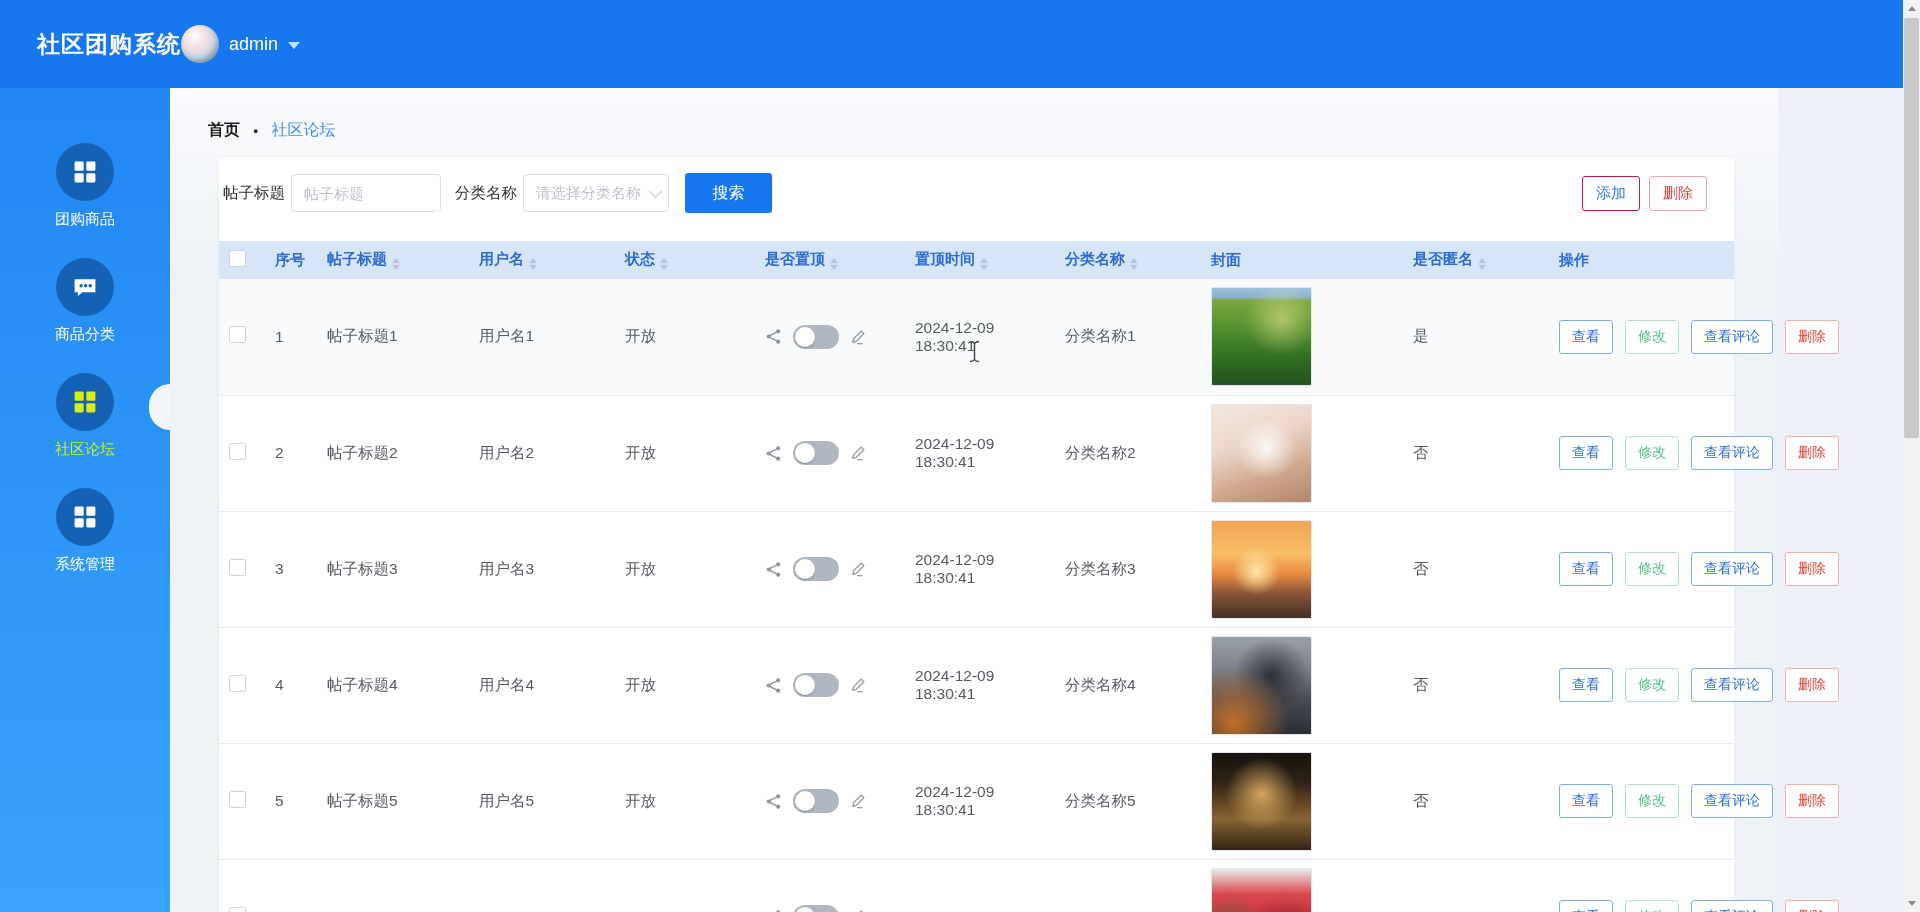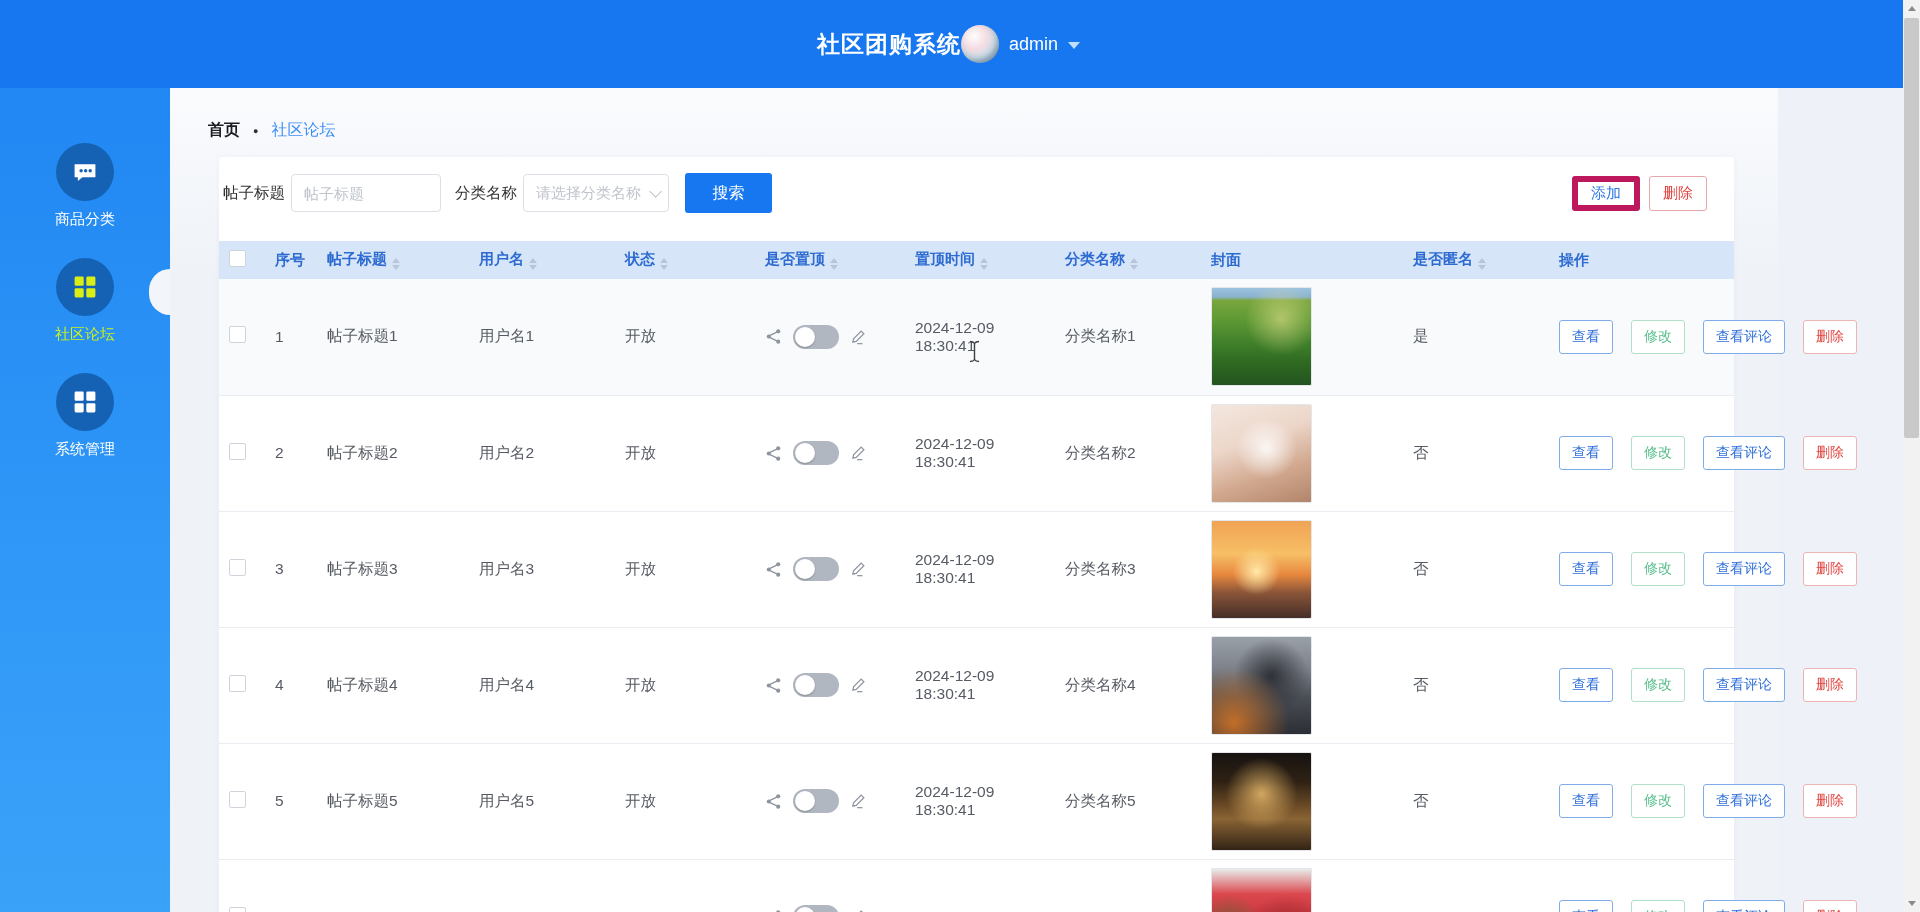--- a/index.html
+++ b/index.html
@@ -1,21 +1,21 @@
 <!DOCTYPE html>
 <html><head>
 <meta charset="utf-8">
 <style>
   * { margin:0; padding:0; box-sizing:border-box; }
   html,body { width:1920px; height:912px; overflow:hidden;
     font-family:"Liberation Sans","DejaVu Sans",sans-serif; background:#eef2f8; }
 
   
   .app-header { position:absolute; left:0; top:0; width:1920px; height:88px;
-    background:#1677f0; display:flex; align-items:center; justify-content:center;
+    background:#1677f0; display:flex; align-items:center; justify-content:flex-start;
     padding:0 60px 0 37px; z-index:30; }
   .app-title { color:#fff; font-size:23px; font-weight:700; letter-spacing:1px; }
   .user-menu { display:flex; align-items:center; gap:10px; cursor:pointer; }
   .avatar { width:38px; height:38px; border-radius:50%;
     background:radial-gradient(circle at 35% 30%,#fdfdfd 0%,#f3dce2 35%,#cfe0ea 60%,#9fb8c8 80%,#6c8296 100%);
     box-shadow:inset -3px -4px 6px rgba(60,80,110,.35); }
   .username { color:#fff; font-size:18px; }
   .caret-down { width:0; height:0; border-left:6px solid transparent; border-right:6px solid transparent;
     border-top:7px solid #bfe0ff; margin-top:3px; }
 
@@ -54,21 +54,21 @@
     display:flex; align-items:center; justify-content:space-between; padding:0 10px 0 12px;
     background:#fff; cursor:pointer; }
   .sel-ph { color:#c0c4cc; font-size:15px; white-space:nowrap; }
   .sel-caret { width:9px; height:9px; border-right:1.6px solid #c0c4cc; border-bottom:1.6px solid #c0c4cc;
     transform:rotate(45deg) translateY(-3px); }
   .btn-search { margin-left:16px; width:87px; height:40px; background:#1677f0; color:#fff;
     border:none; border-radius:3px; font-size:16px; cursor:pointer; font-family:inherit; }
   .flex-spacer { flex:1; }
   .btn-add, .btn-top-del { height:35px; padding:0 13px; background:#fff; border-radius:3px;
     font-size:15px; cursor:pointer; font-family:inherit; }
-  .btn-add { border:6px solid #be185d; color:#2e77e5; margin-right:9px; }
+  .btn-add { border:1px solid #be185d; color:#2e77e5; margin-right:9px; }
   .btn-top-del { border:1px solid #e8a7ac; color:#e0443f; }
 
   
   table { width:100%; border-collapse:collapse; margin-top:28px; table-layout:fixed; }
   col.c-chk{width:48px;} col.c-idx{width:52px;} col.c-title{width:152px;} col.c-user{width:146px;}
   col.c-status{width:140px;} col.c-pin{width:150px;} col.c-time{width:150px;} col.c-cat{width:146px;}
   col.c-cover{width:202px;} col.c-anon{width:146px;} col.c-ops{width:auto;}
   thead th { background:#d6e5f7; height:38px; text-align:left; padding-left:8px;
     font-size:15px; font-weight:700; color:#2d6bd2; white-space:nowrap; }
   thead th.chk-cell { padding-left:10px; }
@@ -107,21 +107,21 @@
     linear-gradient(180deg,#9aa0a8 0%,#7d828b 32%,#4a4e55 62%,#2b2e34 100%); }
   .cover-r5 { background:
     radial-gradient(circle at 50% 42%, rgba(243,194,112,.8), transparent 48%),
     linear-gradient(180deg,#171210 0%,#2f2214 30%,#6c4b26 55%,#8a6434 68%,#332416 100%); }
   .cover-r6 { background:
     radial-gradient(circle at 18% 62%, rgba(72,112,52,.7), transparent 34%),
     radial-gradient(circle at 75% 75%, rgba(120,26,30,.8), transparent 45%),
     linear-gradient(180deg,#e9ecea 0%,#da474d 26%,#c22f38 62%,#8d2129 100%); }
 
   
-  .ops { display:flex; align-items:flex-start; gap:18px; }
+  .ops { display:flex; align-items:flex-start; gap:12px; }
   .ops button { background:#fff; border-radius:3px; font-size:14px; padding:7px 12px;
     cursor:pointer; white-space:nowrap; font-family:inherit; }
   .btn-view, .btn-comments { border:1px solid #7fadea; color:#2e6fd8; }
   .btn-edit { border:1px solid #b2dfc8; color:#58be8b; }
   .btn-row-del { border:1px solid #eab5b2; color:#e0443f; }
 
   
   .scrollbar { position:absolute; right:0; top:0; width:17px; height:912px; background:#f2f2f2; z-index:40; }
   .sb-btn { position:absolute; left:0; width:17px; height:17px; background:#f2f2f2;
     display:flex; align-items:center; justify-content:center; }
@@ -139,20 +139,31 @@
 <header class="app-header">
   <div class="app-title">社区团购系统</div>
   <div class="user-menu">
     <div class="avatar"></div>
     <span class="username">admin</span>
     <span class="caret-down"></span>
   </div>
 </header>
 
 <aside class="sidebar">
+  <div class="side-item">
+    <div class="side-icon">
+      <svg width="26" height="26" viewBox="0 0 20 20" fill="#fff">
+          <rect x="2" y="2" width="7" height="7" rx="1"></rect>
+          <rect x="11" y="2" width="7" height="7" rx="1"></rect>
+          <rect x="2" y="11" width="7" height="7" rx="1"></rect>
+          <rect x="11" y="11" width="7" height="7" rx="1"></rect>
+        </svg>
+    </div>
+    <div class="side-label">团购商品</div>
+  </div>
   <div class="side-item">
     <div class="side-icon">
       <svg width="26" height="26" viewBox="0 0 20 20">
           <path d="M2 4 h16 v10 h-10 l-3.5 3 v-3 H2 Z" fill="#fff"></path>
           <circle cx="7" cy="9" r="1.3" fill="#1562b4"></circle>
           <circle cx="10.5" cy="9" r="1.3" fill="#1562b4"></circle>
           <circle cx="14" cy="9" r="1.3" fill="#1562b4"></circle>
         </svg>
     </div>
     <div class="side-label">商品分类</div>

